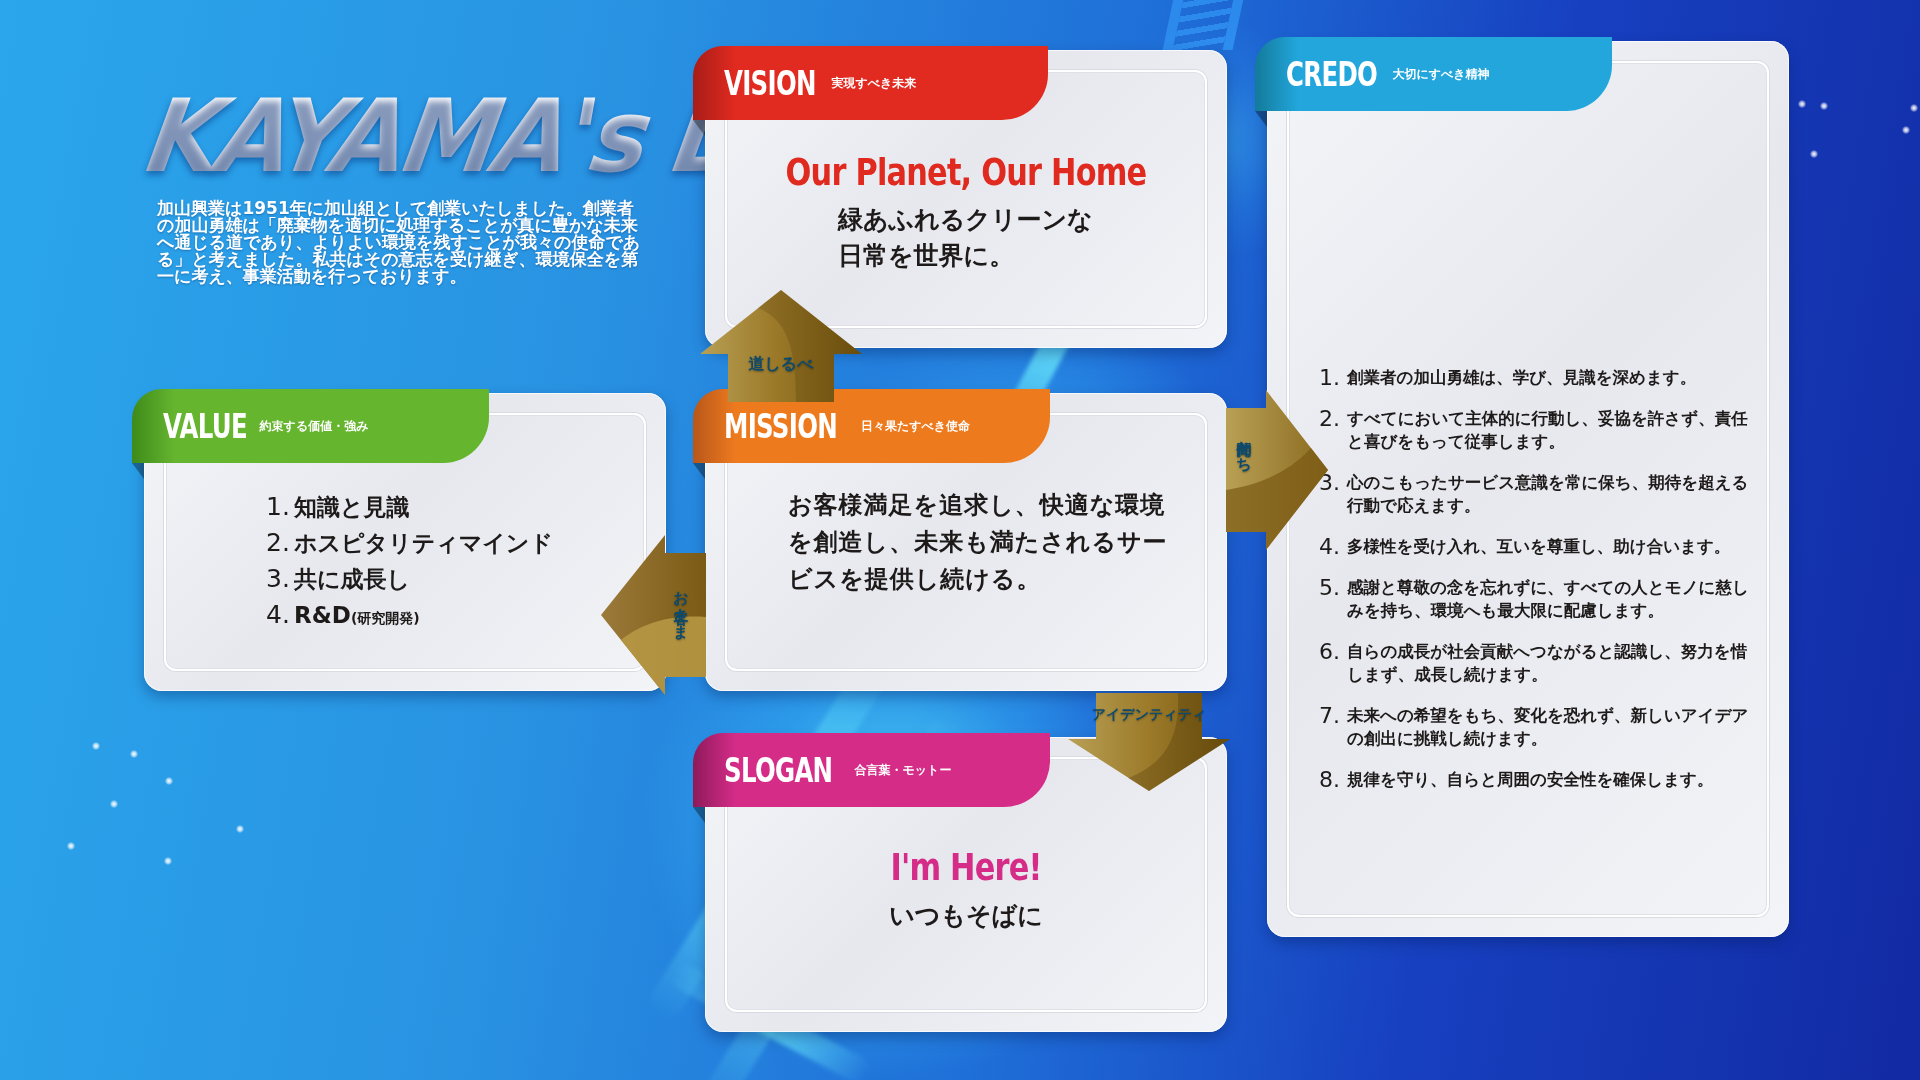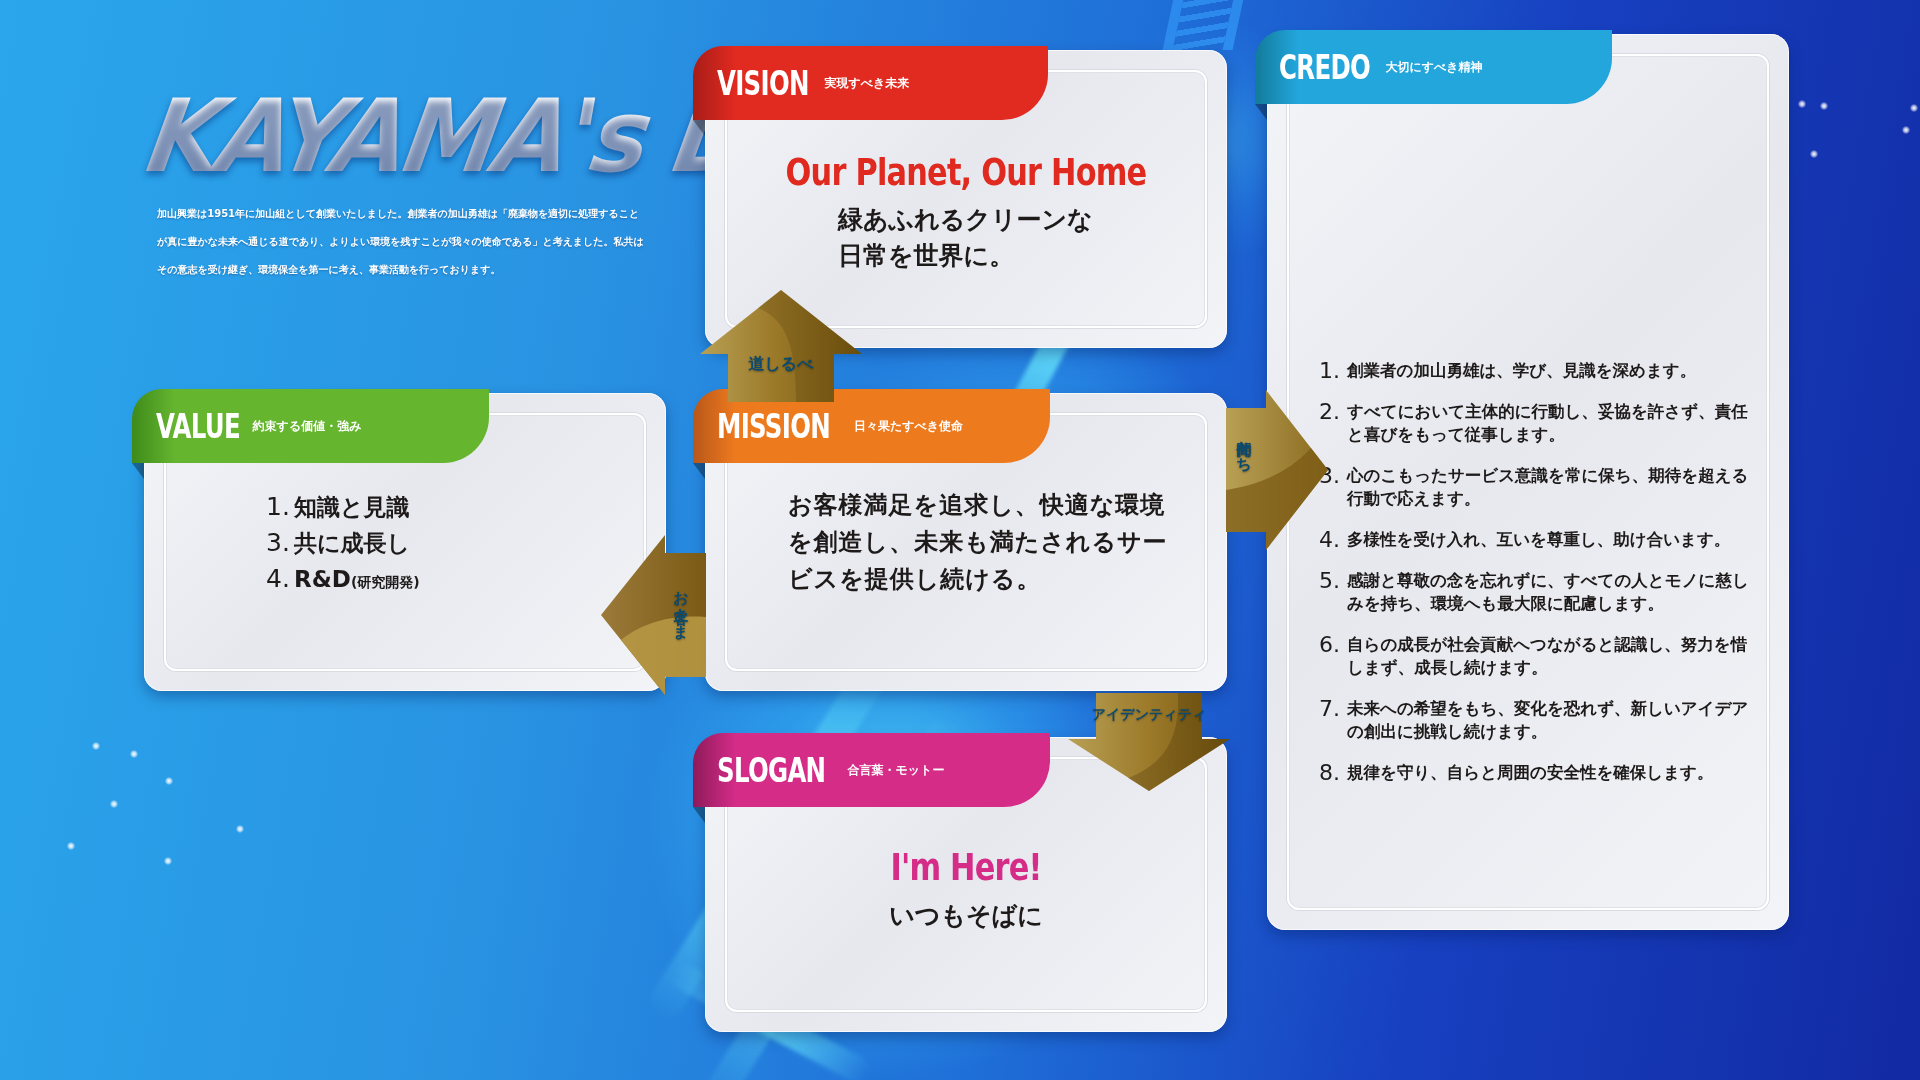--- a/index.html
+++ b/index.html
@@ -41,42 +41,42 @@
     font-size: 96px; letter-spacing: -4px; line-height: 1;
     color: #f2f4f8;
     transform: skewX(-10deg) scaleY(1.05);
     text-shadow: 0 4px 6px rgba(0,40,110,0.45);
     background: linear-gradient(180deg, #ffffff 0%, #e4e8f0 60%, #c7ced9 100%);
     -webkit-background-clip: text; background-clip: text;
     -webkit-text-fill-color: transparent;
   }
   .hero-desc {
     position: absolute; left: 157px; top: 200px; width: 490px;
-    color: #ffffff; font-size: 10px; font-weight: bold; line-height: 28px;
+    color: #ffffff; font-size: 17px; font-weight: bold; line-height: 17px;
     text-shadow: 0 1px 2px rgba(0,30,80,0.35);
   }
   .hero-desc p { white-space: normal; }
 
   
   .card {
     position: absolute;
     background: linear-gradient(135deg, #f4f5f8 0%, #e6e8ee 45%, #f3f4f7 100%);
     border-radius: 18px;
     box-shadow: 0 6px 14px rgba(0,30,90,0.35), inset 0 0 0 1px rgba(255,255,255,0.7);
   }
   .card .inner {
     position: absolute; left: 20px; right: 20px; top: 20px; bottom: 20px;
     border-radius: 12px;
     border: 2px solid #ffffff;
     box-shadow: 0 0 0 1px #d9dbe2, inset 0 0 0 1px #dfe1e7;
   }
   .ribbon {
     position: absolute; left: -12px; top: -4px; height: 74px;
     border-radius: 30px 0 46px 0;
-    display: flex; align-items: center; padding-left: 24px; gap: 16px;
+    display: flex; align-items: center; padding-left: 31px; gap: 16px;
     color: #fff; z-index: 2;
   }
   .ribbon::after {
     content: ""; position: absolute; left: 0; bottom: -16px;
     width: 0; height: 0;
     border-top: 16px solid rgba(0,0,0,0.35);
     border-left: 12px solid transparent;
   }
   .ribbon .en {
     font-family: "DejaVu Sans", sans-serif; font-weight: bold;
@@ -86,21 +86,21 @@
   .ribbon .ja { font-size: 12px; font-weight: bold; margin-left: -36px; }
 
   .vision  { left: 705px; top: 50px; width: 522px; height: 298px; }
   .vision .ribbon { width: 355px; background: linear-gradient(90deg, #a81d18 0%, #e12a20 12%, #e12a20 100%); }
   .mission { left: 705px; top: 393px; width: 522px; height: 298px; }
   .mission .ribbon { width: 357px; background: linear-gradient(90deg, #b8571a 0%, #ee7a1e 12%, #ee7a1e 100%); }
   .value   { left: 144px; top: 393px; width: 522px; height: 298px; }
   .value .ribbon { width: 357px; background: linear-gradient(90deg, #3e8a1a 0%, #66b52f 12%, #66b52f 100%); }
   .slogan  { left: 705px; top: 737px; width: 522px; height: 295px; }
   .slogan .ribbon { width: 357px; background: linear-gradient(90deg, #8e1a5a 0%, #d52c88 12%, #d52c88 100%); }
-  .credo   { left: 1267px; top: 34px; width: 522px; height: 896px; }
+  .credo   { left: 1267px; top: 41px; width: 522px; height: 896px; }
   .credo .ribbon { width: 357px; background: linear-gradient(90deg, #137a9a 0%, #22a6dc 12%, #22a6dc 100%); }
 
   .vision .tagline {
     position: absolute; left: 0; right: 0; top: 100px; text-align: center;
     color: #e02a20; font-weight: bold; font-size: 38px; letter-spacing: -1px;
     transform: scaleX(0.8);
   }
   .vision .sub {
     position: absolute; left: 133px; top: 152px;
     color: #1e1a1a; font-weight: bold; font-size: 25px; line-height: 36px;
@@ -203,20 +203,21 @@
 </section>
 
 <section class="card value">
   <div class="inner"></div>
   <div class="ribbon">
     <span class="en">VALUE</span>
     <span class="ja">約束する価値・強み</span>
   </div>
   <ol>
     <li><span class="num">1.</span><span>知識と見識</span></li>
+    <li><span class="num">2.</span><span>ホスピタリティマインド</span></li>
     <li><span class="num">3.</span><span>共に成長し</span></li>
     <li><span class="num">4.</span><span>R&amp;D</span><span class="small">(研究開発)</span></li>
   </ol>
 </section>
 
 <section class="card slogan">
   <div class="inner"></div>
   <div class="ribbon">
     <span class="en">SLOGAN</span>
     <span class="ja">合言葉・モットー</span>

